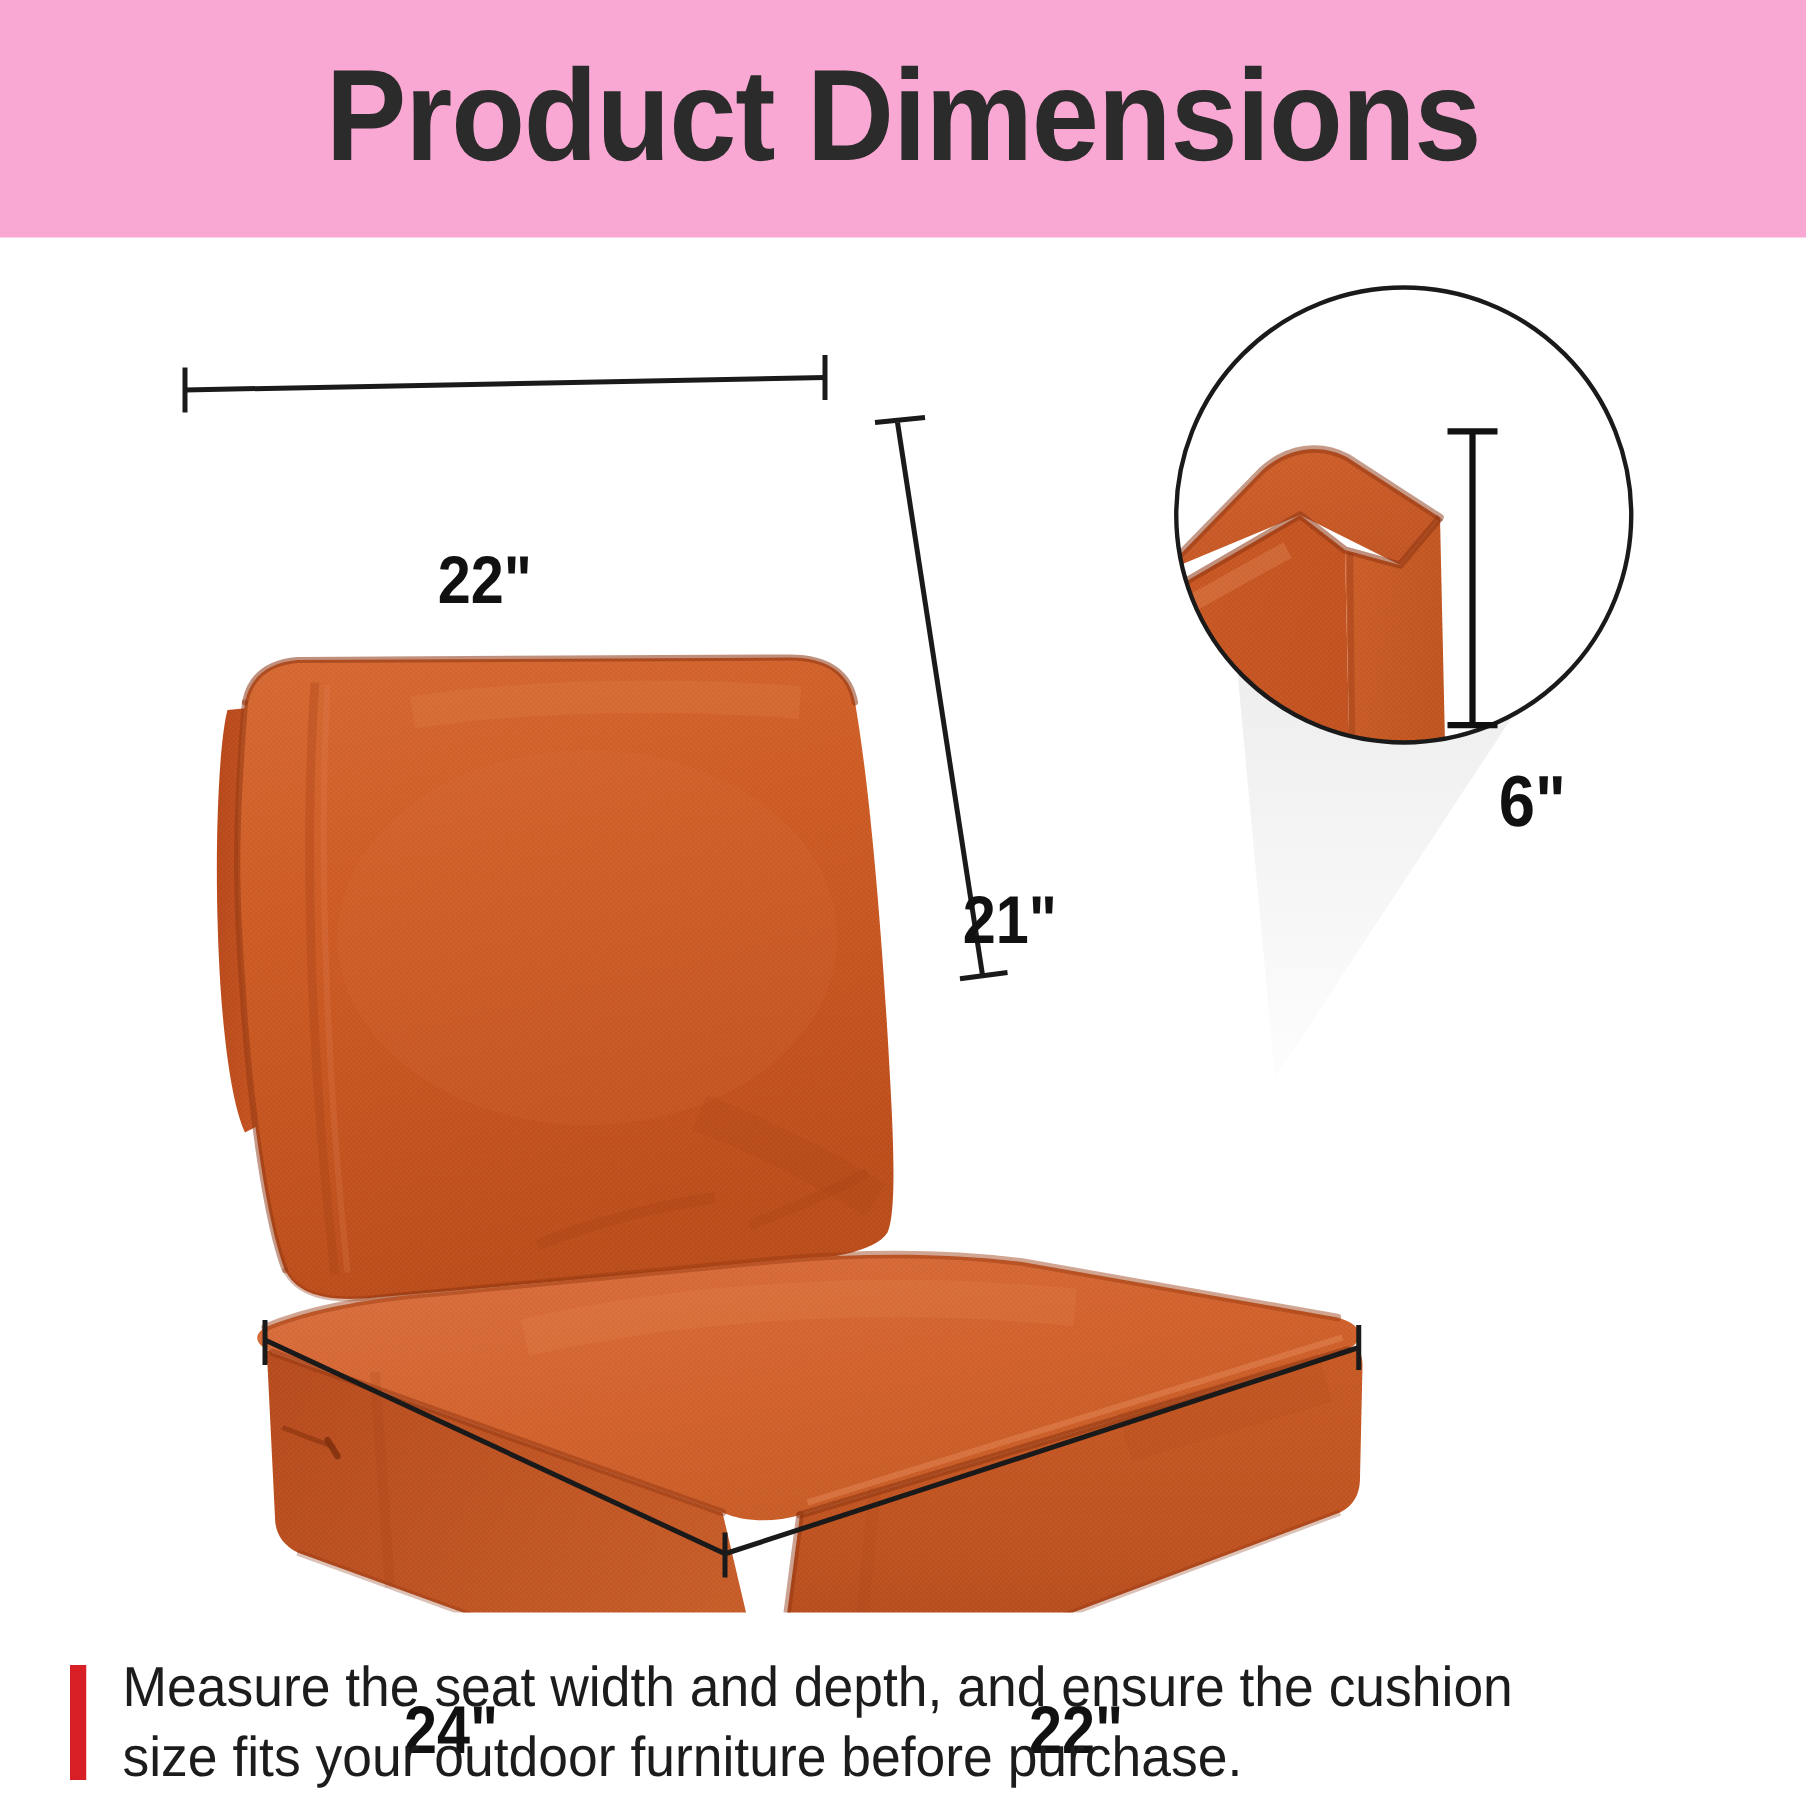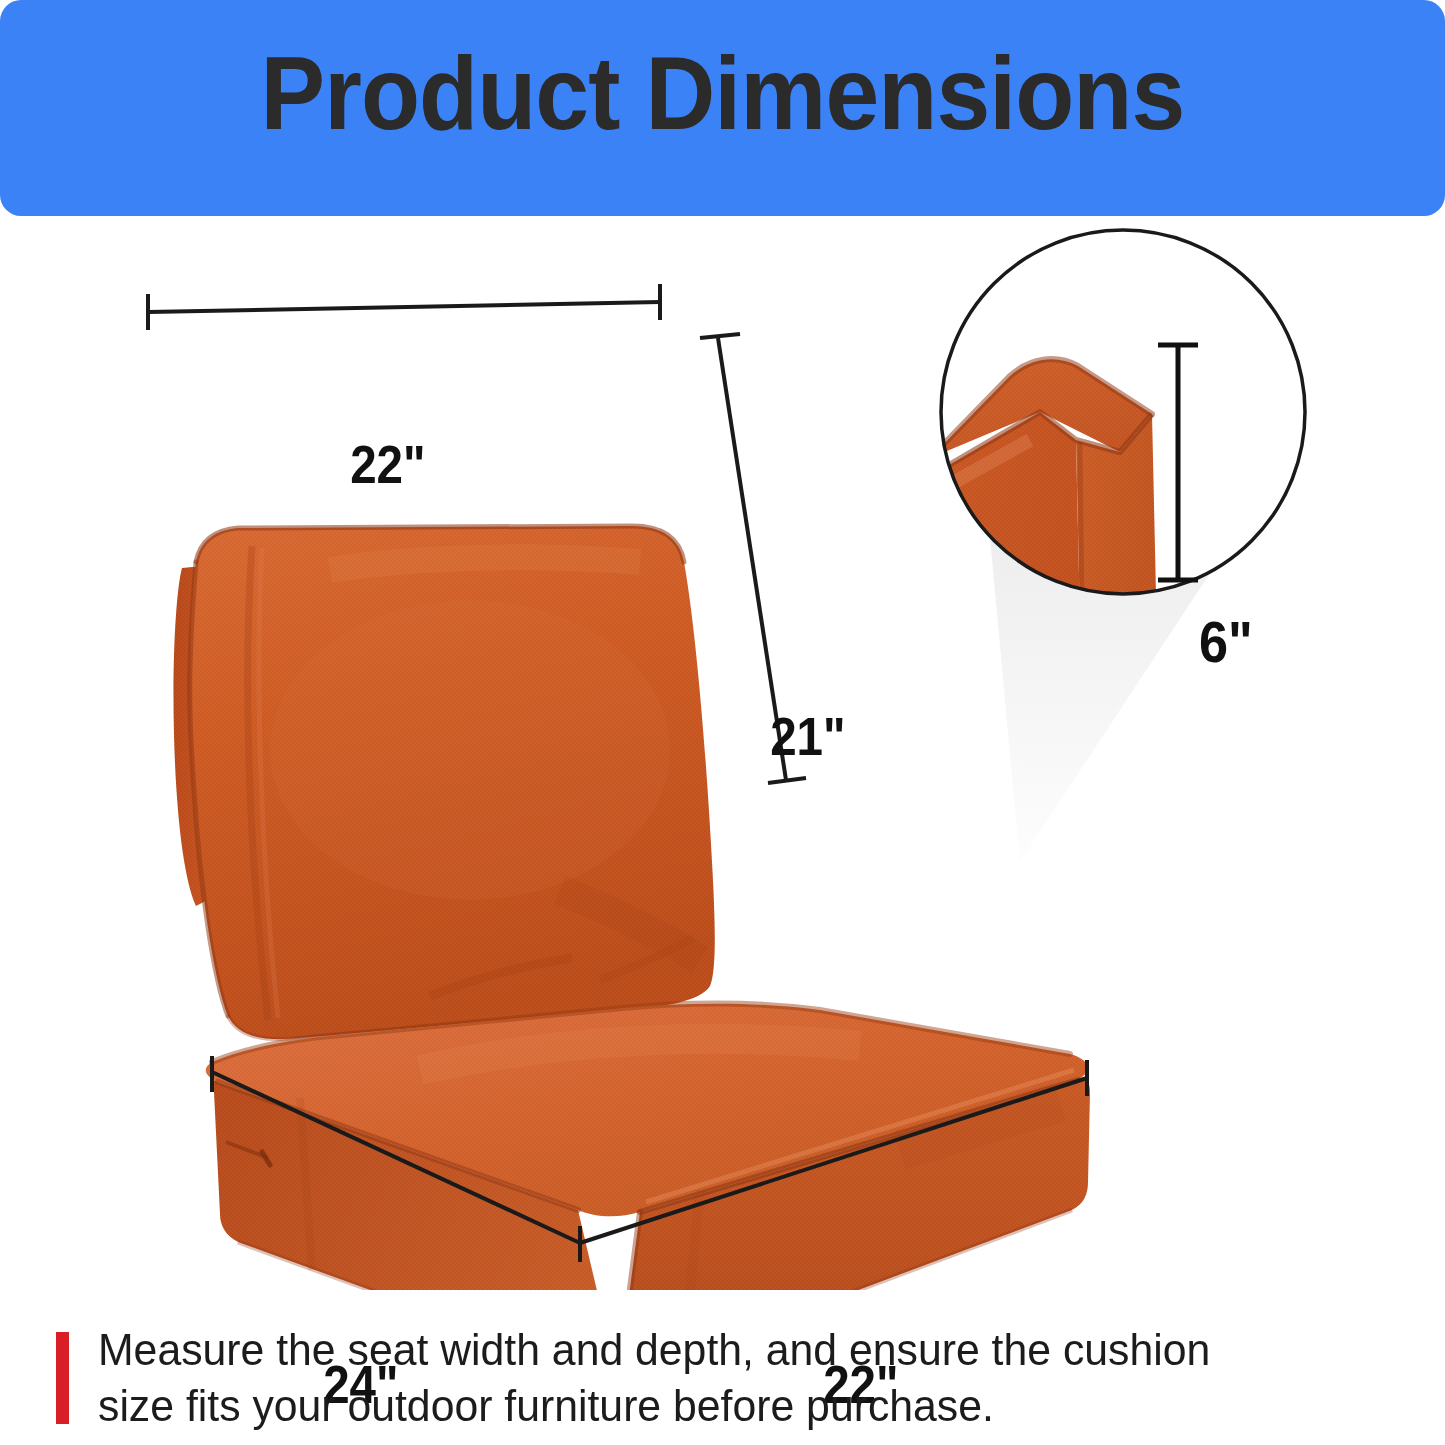--- a/index.html
+++ b/index.html
@@ -20,23 +20,22 @@
     height: 1445px;
     background: #ffffff;
   }
 
   
   #header-band {
     position: absolute;
     left: 0;
     top: 0;
     width: 1445px;
-    height: 216px;
-    background: #3b82f6;
-    border-radius: 21px;
+    height: 190px;
+    background: #f9a8d4;
   }
   #page-title {
     position: absolute;
     left: 0;
     top: 38px;
     width: 1445px;
     text-align: center;
     font-family: "Liberation Sans", sans-serif;
     font-weight: bold;
     font-size: 104px;

